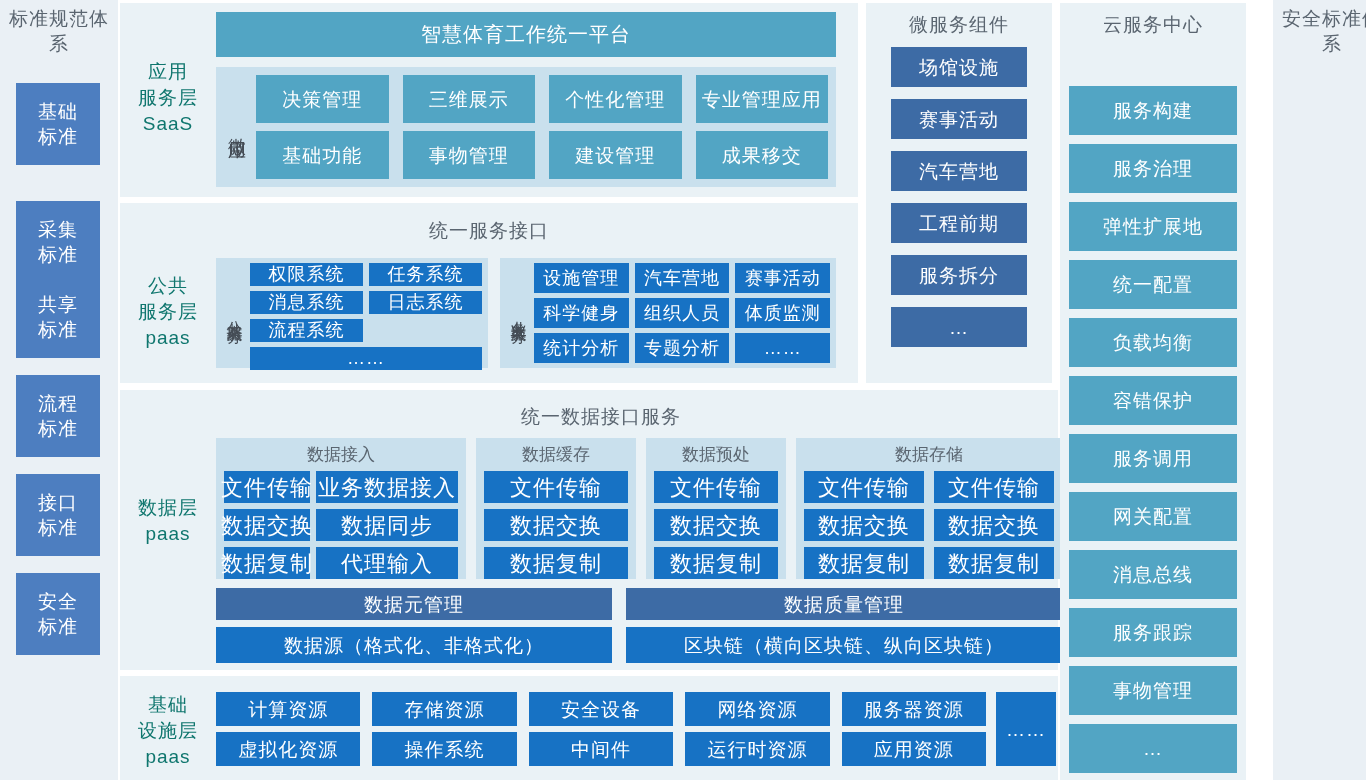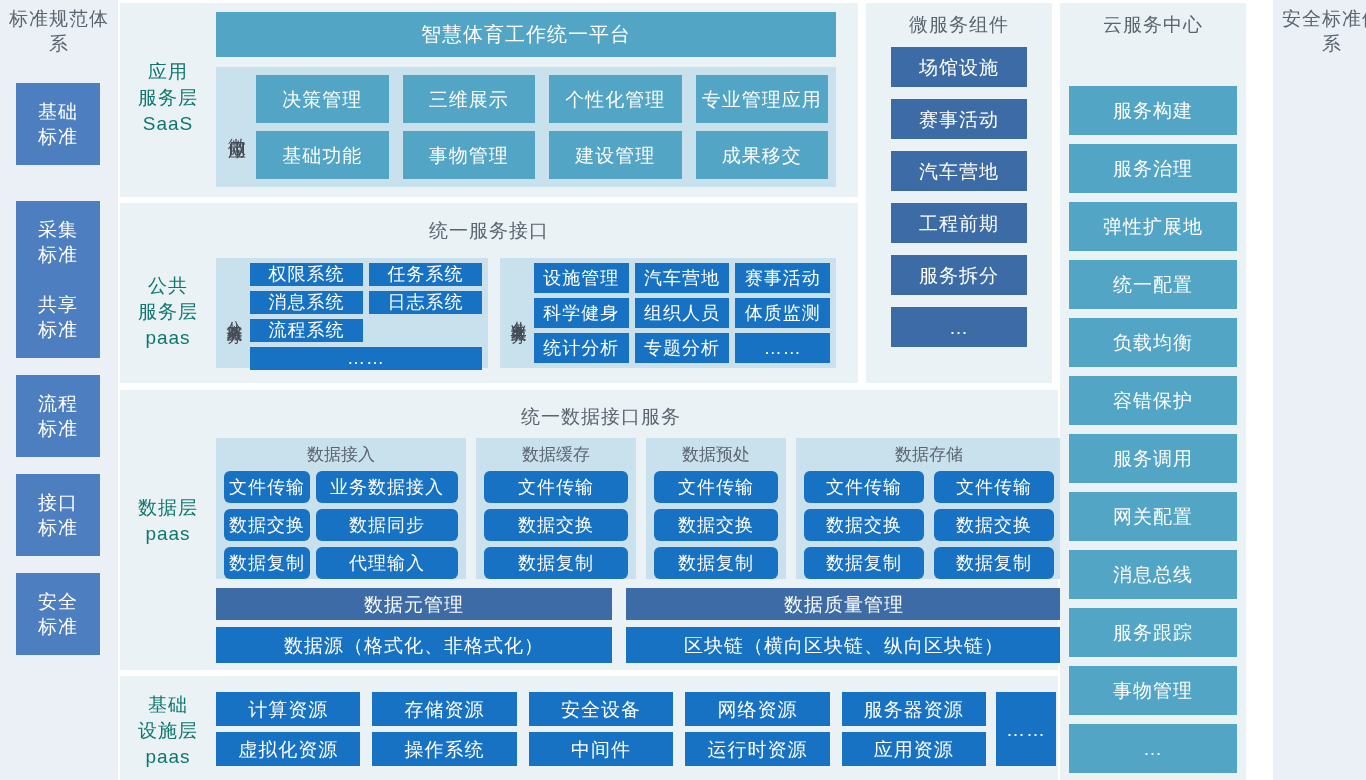--- a/index.html
+++ b/index.html
@@ -83,21 +83,21 @@
 
   
   #data-panel { left: 120px; top: 390px; width: 938px; height: 280px; }
   #data-title { position: absolute; left: 0; top: 15px; width: 938px; margin-left: 12px; }
   .dsub {
     position: absolute; top: 48px; background: #c9e0ed; height: 141px;
     padding-top: 4px;
   }
   .dsub-title { text-align: center; color: #5a6570; font-size: 17px; line-height: 26px; }
   .dsub-grid { display: grid; grid-template-rows: repeat(3, 32px); gap: 6px; padding: 3px 8px 0 8px; }
-  .dsub-grid .box { font-size: 18px; border-radius: 6px; }
+  .dsub-grid .box { font-size: 22px; }
   #dsub-0 { left: 96px; width: 250px; }
   #dsub-0 .dsub-grid { grid-template-columns: 86px 1fr; column-gap: 6px; }
   #dsub-1 { left: 356px; width: 160px; }
   #dsub-1 .dsub-grid { grid-template-columns: 1fr; }
   #dsub-2 { left: 526px; width: 140px; }
   #dsub-2 .dsub-grid { grid-template-columns: 1fr; }
   #dsub-3 { left: 676px; width: 266px; }
   #dsub-3 .dsub-grid { grid-template-columns: 1fr 1fr; column-gap: 10px; }
 
   .mgmt-bar { position: absolute; top: 198px; height: 32px; font-size: 19px; }

